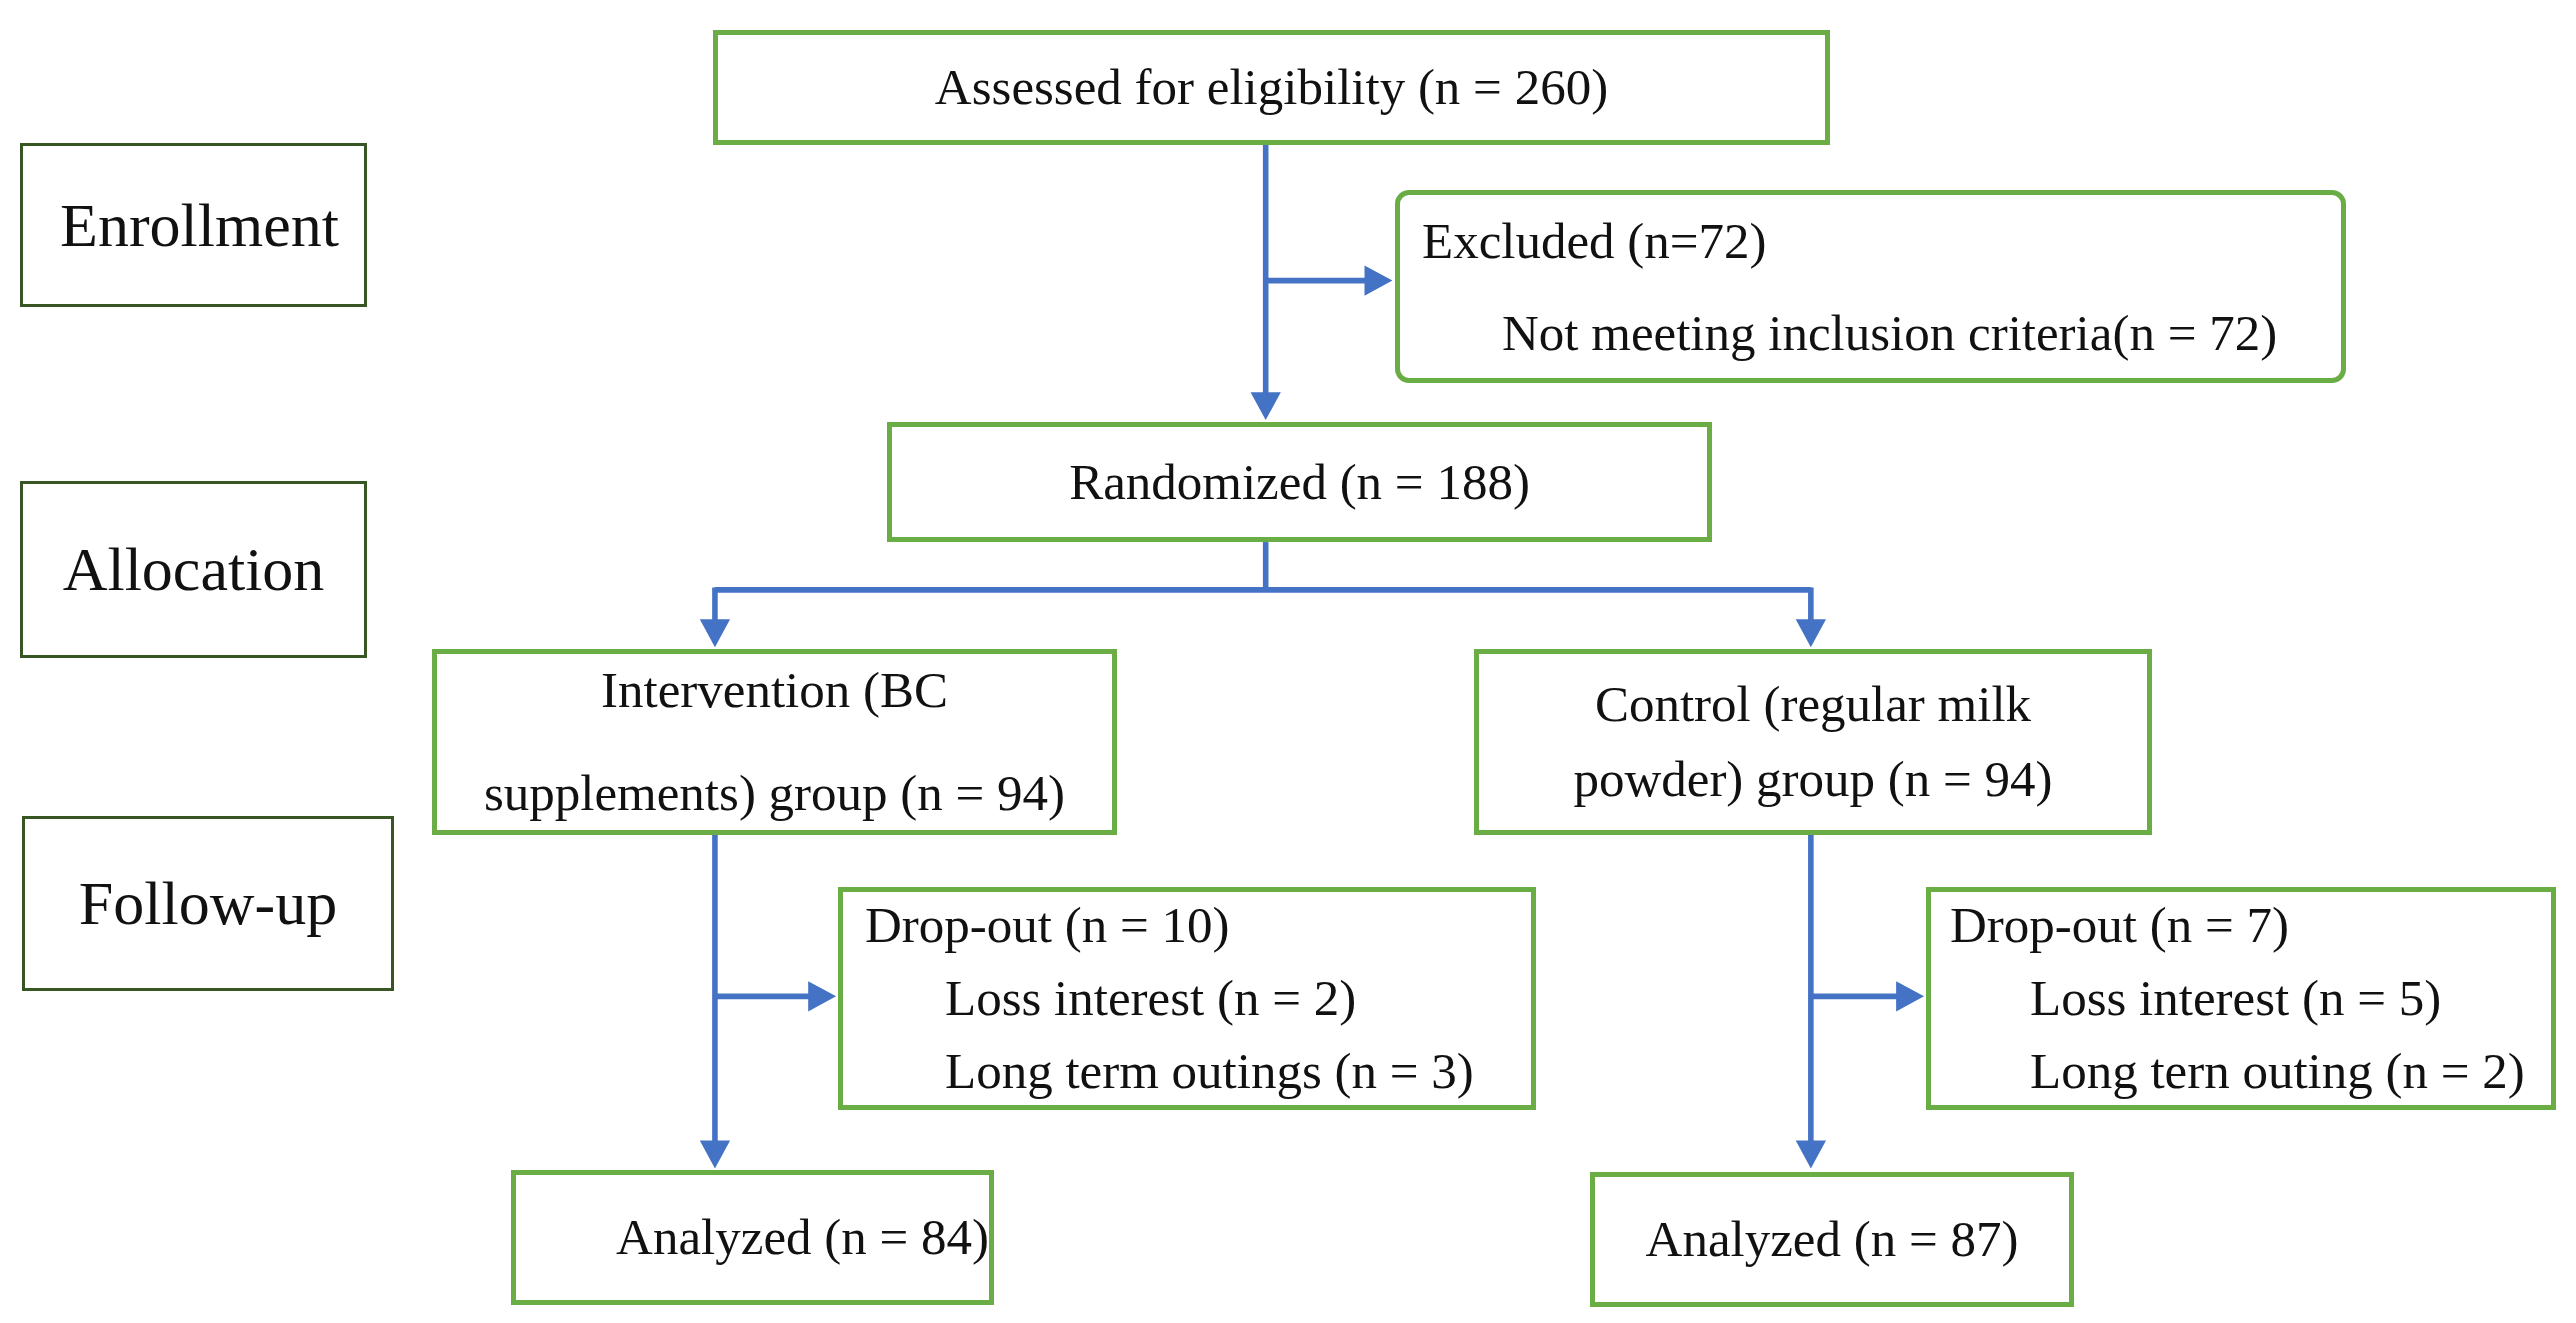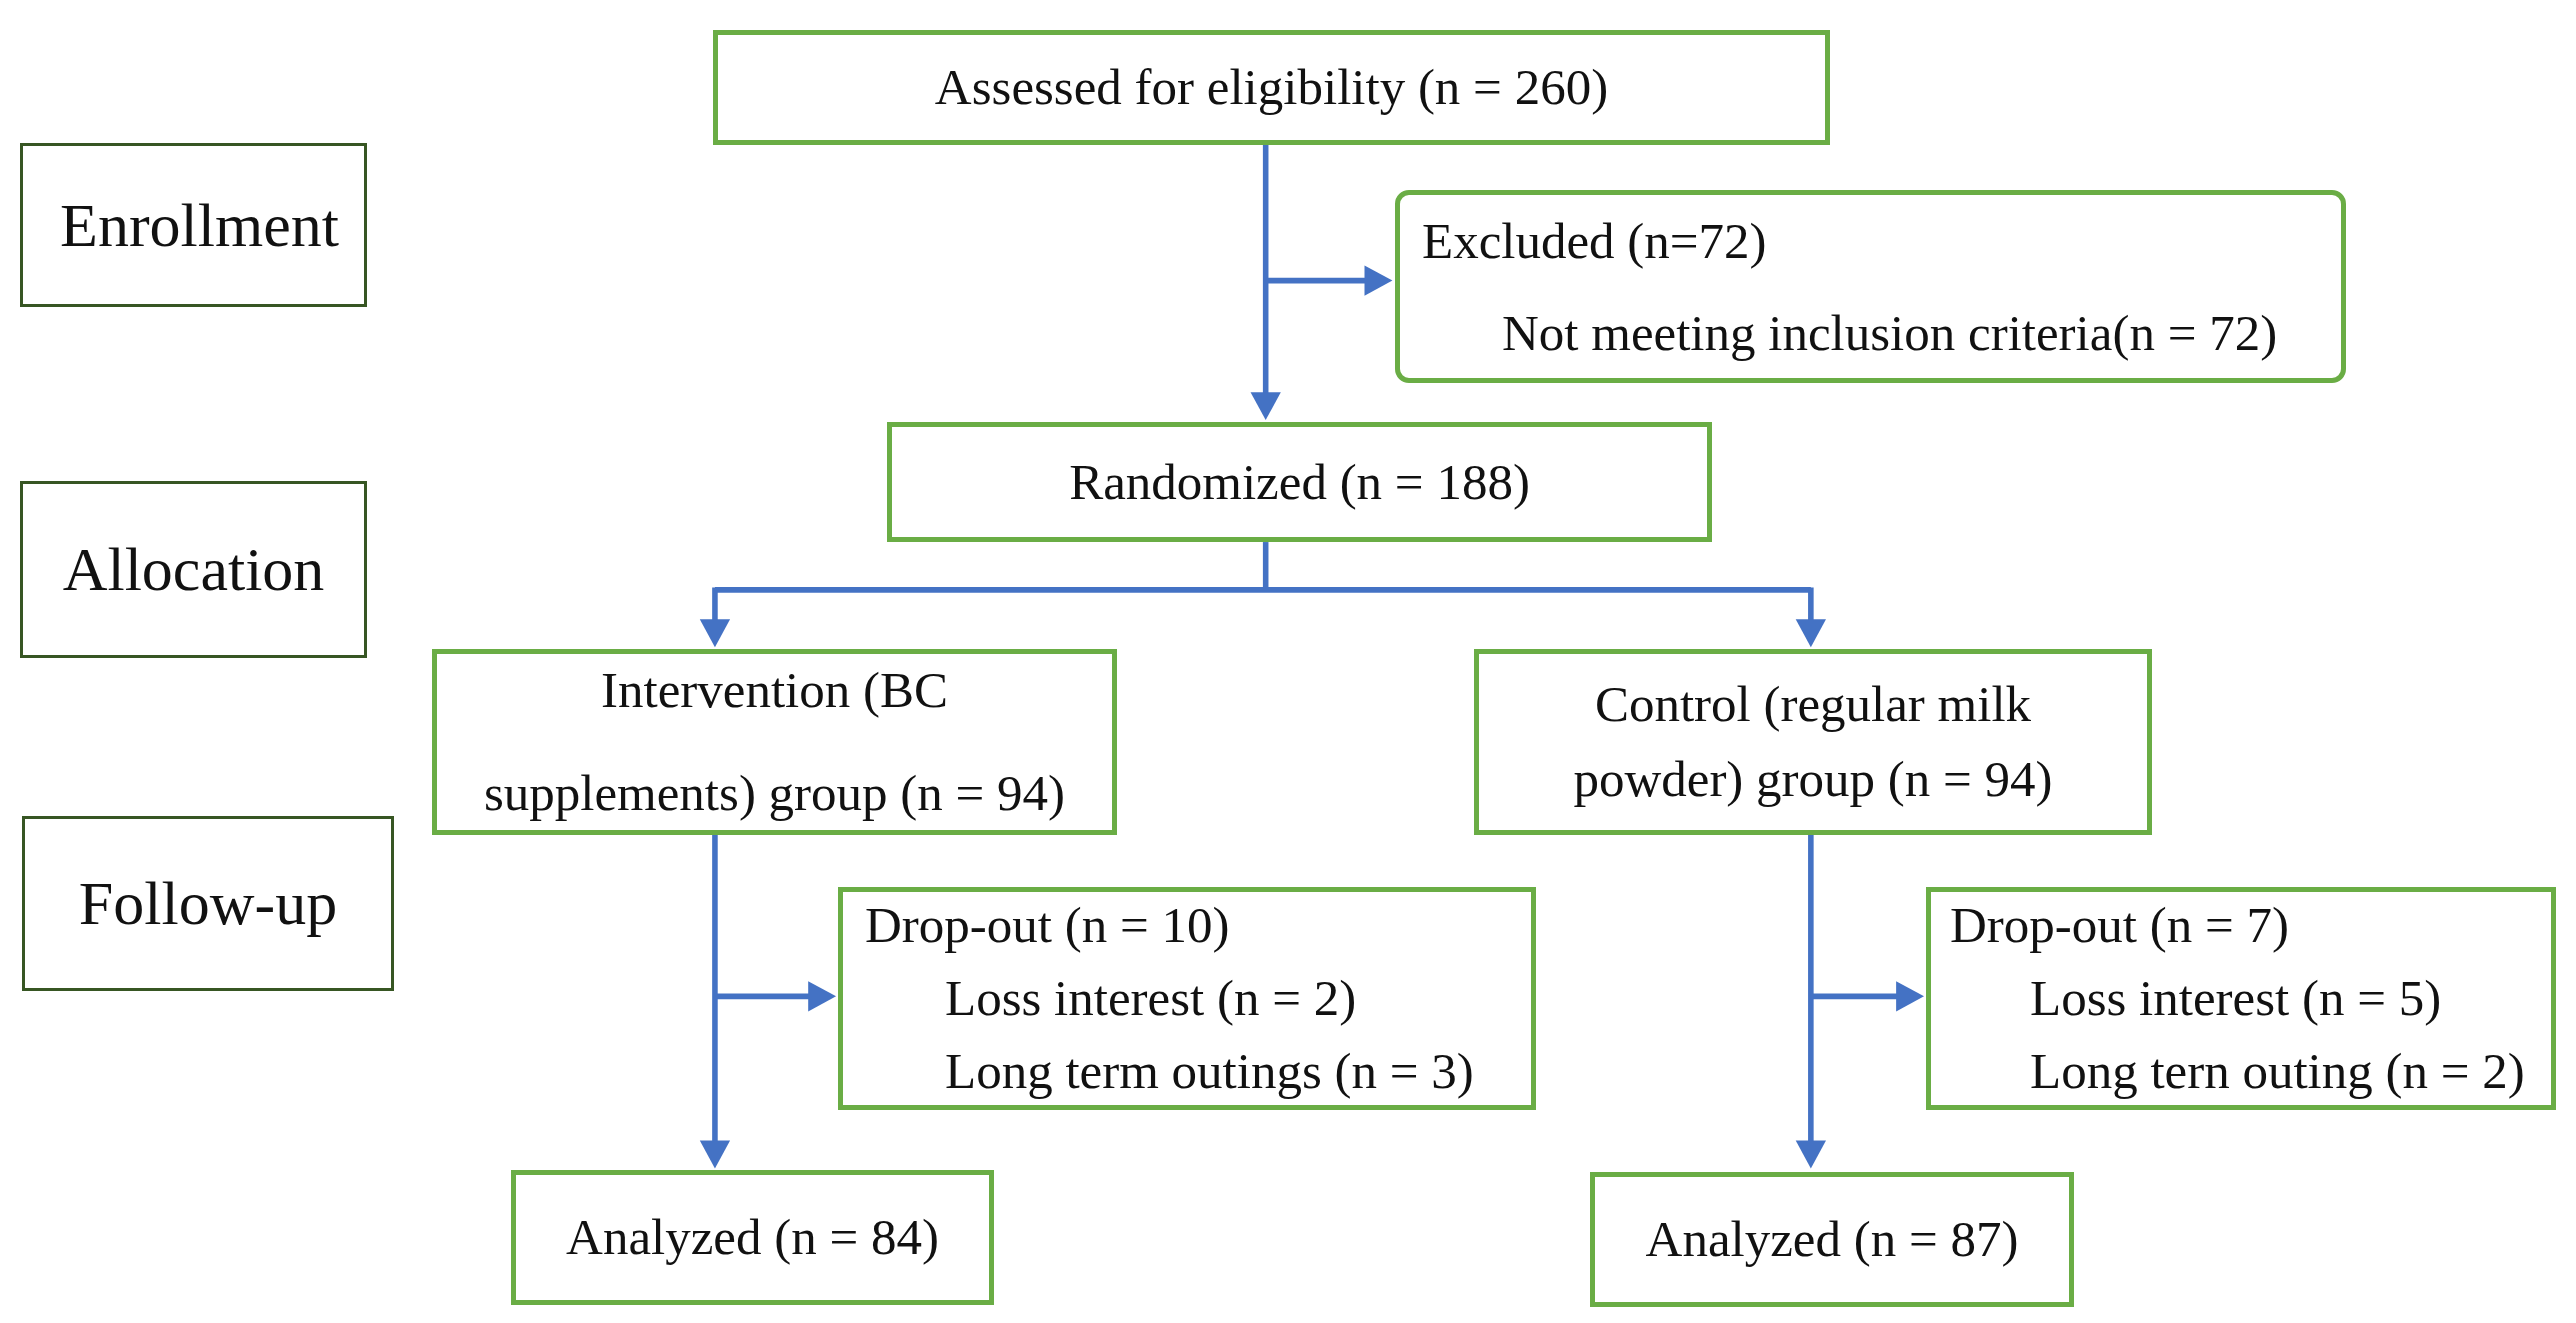--- a/index.html
+++ b/index.html
@@ -67,21 +67,21 @@
                       padding-left: 22px; line-height: 92px; border-radius: 14px; }
   #node-randomized  { left: 855px; top: 422px;  width: 825px; height: 120px; margin-left: 32px; }
   #node-intervention{ left: 432px;  top: 649px;  width: 685px;  height: 186px;
                       line-height: 75px; gap: 28px; }
   #node-control     { left: 1474px; top: 649px;  width: 678px;  height: 186px;
                       line-height: 75px; }
   #node-dropout-intervention { left: 838px; top: 887px; width: 698px; height: 223px;
                       padding-left: 22px; line-height: 73px; }
   #node-dropout-control      { left: 1926px; top: 887px; width: 630px; height: 223px;
                       padding-left: 19px; line-height: 73px; }
-  #node-analyzed-intervention{ left: 511px;  top: 1170px; width: 483px; height: 135px; }
+  #node-analyzed-intervention{ left: 511px;  top: 1170px; width: 483px; height: 135px; align-items: flex-end; }
   #node-analyzed-control     { left: 1590px; top: 1172px; width: 484px; height: 135px; }
 
   .indent { padding-left: 80px; }
 </style>
 </head>
 <body>
 
 <div id="canvas">
 
   <svg class="connectors" viewBox="0 0 3232 1661" xmlns="http://www.w3.org/2000/svg">

